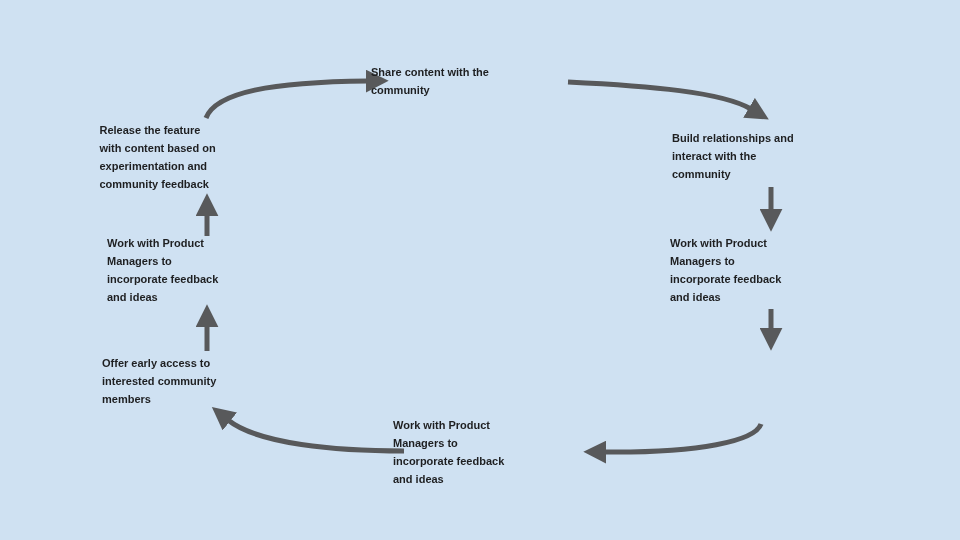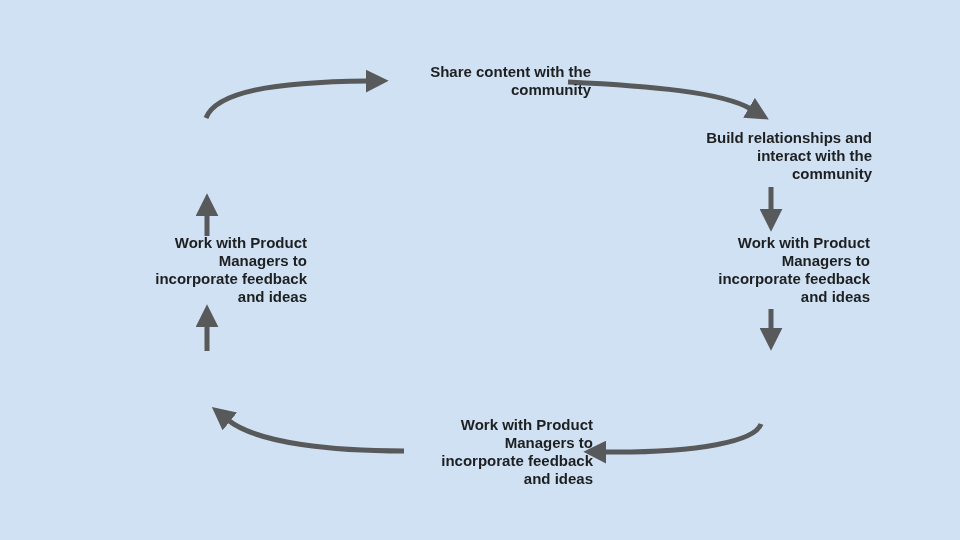--- a/index.html
+++ b/index.html
@@ -12,23 +12,23 @@
     position:relative;
     width:960px;
     height:540px;
     background:var(--bg);
     overflow:hidden;
     font-family:"Liberation Sans", sans-serif;
   }
   .node{
     position:absolute;
     transform:translateX(-50%);
-    text-align:right;
+    text-align:left;
     font-weight:bold;
-    font-size:15px;
+    font-size:11px;
     line-height:18px;
     color:var(--text);
     white-space:pre-line;
   }
   svg.arrows{
     position:absolute;
     left:0;top:0;
     width:960px;height:540px;
   }
   svg.arrows .shaft{
@@ -71,20 +71,27 @@
 Managers to
 incorporate feedback
 and ideas</div>
 
 
   <div class="node" style="left:493px; top:416px; width:200px">Work with Product
 Managers to
 incorporate feedback
 and ideas</div>
 
+  <div class="node" style="left:207px; top:354px; width:210px">Offer early access to
+interested community
+members</div>
 
   <div class="node" style="left:207px; top:234px; width:200px">Work with Product
 Managers to
 incorporate feedback
 and ideas</div>
 
+  <div class="node" style="left:207px; top:121px; width:215px">Release the feature
+with content based on
+experimentation and
+community feedback</div>
 
 </div>
 
 </body></html>

